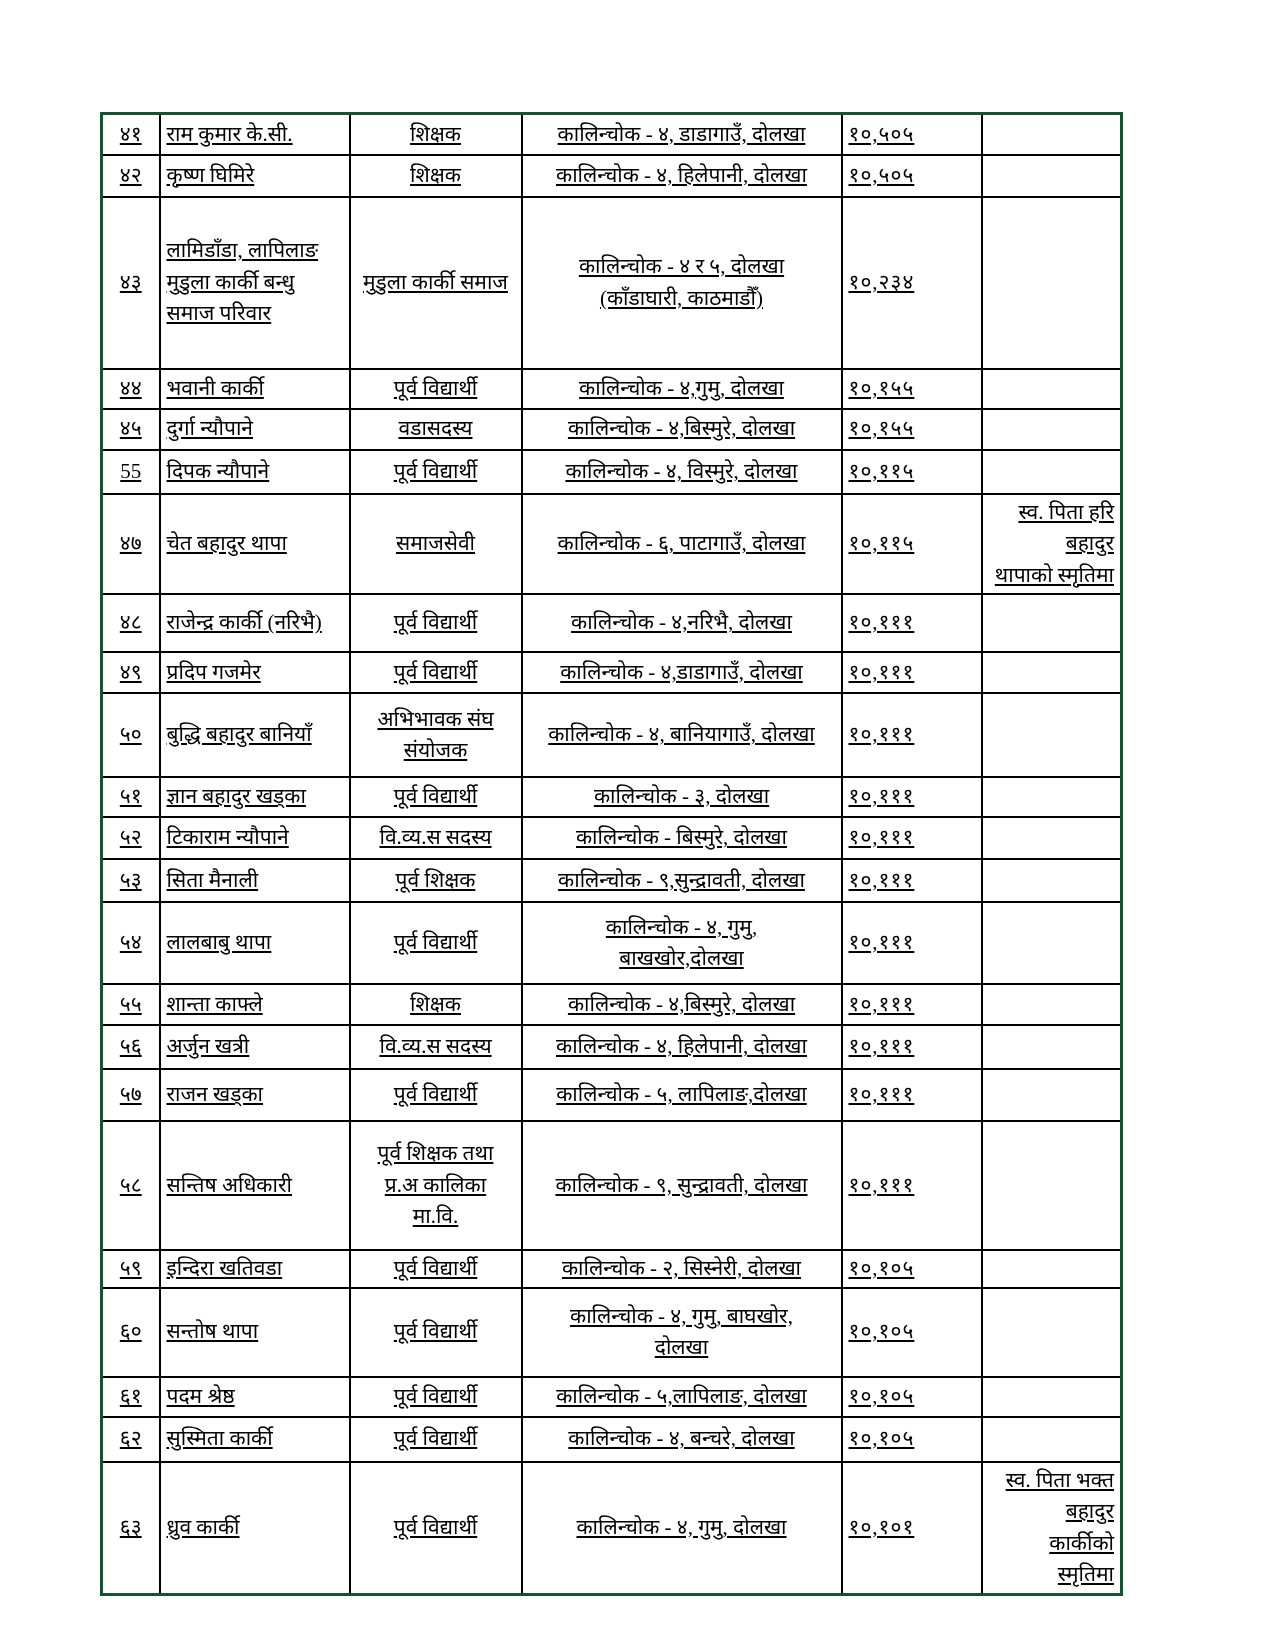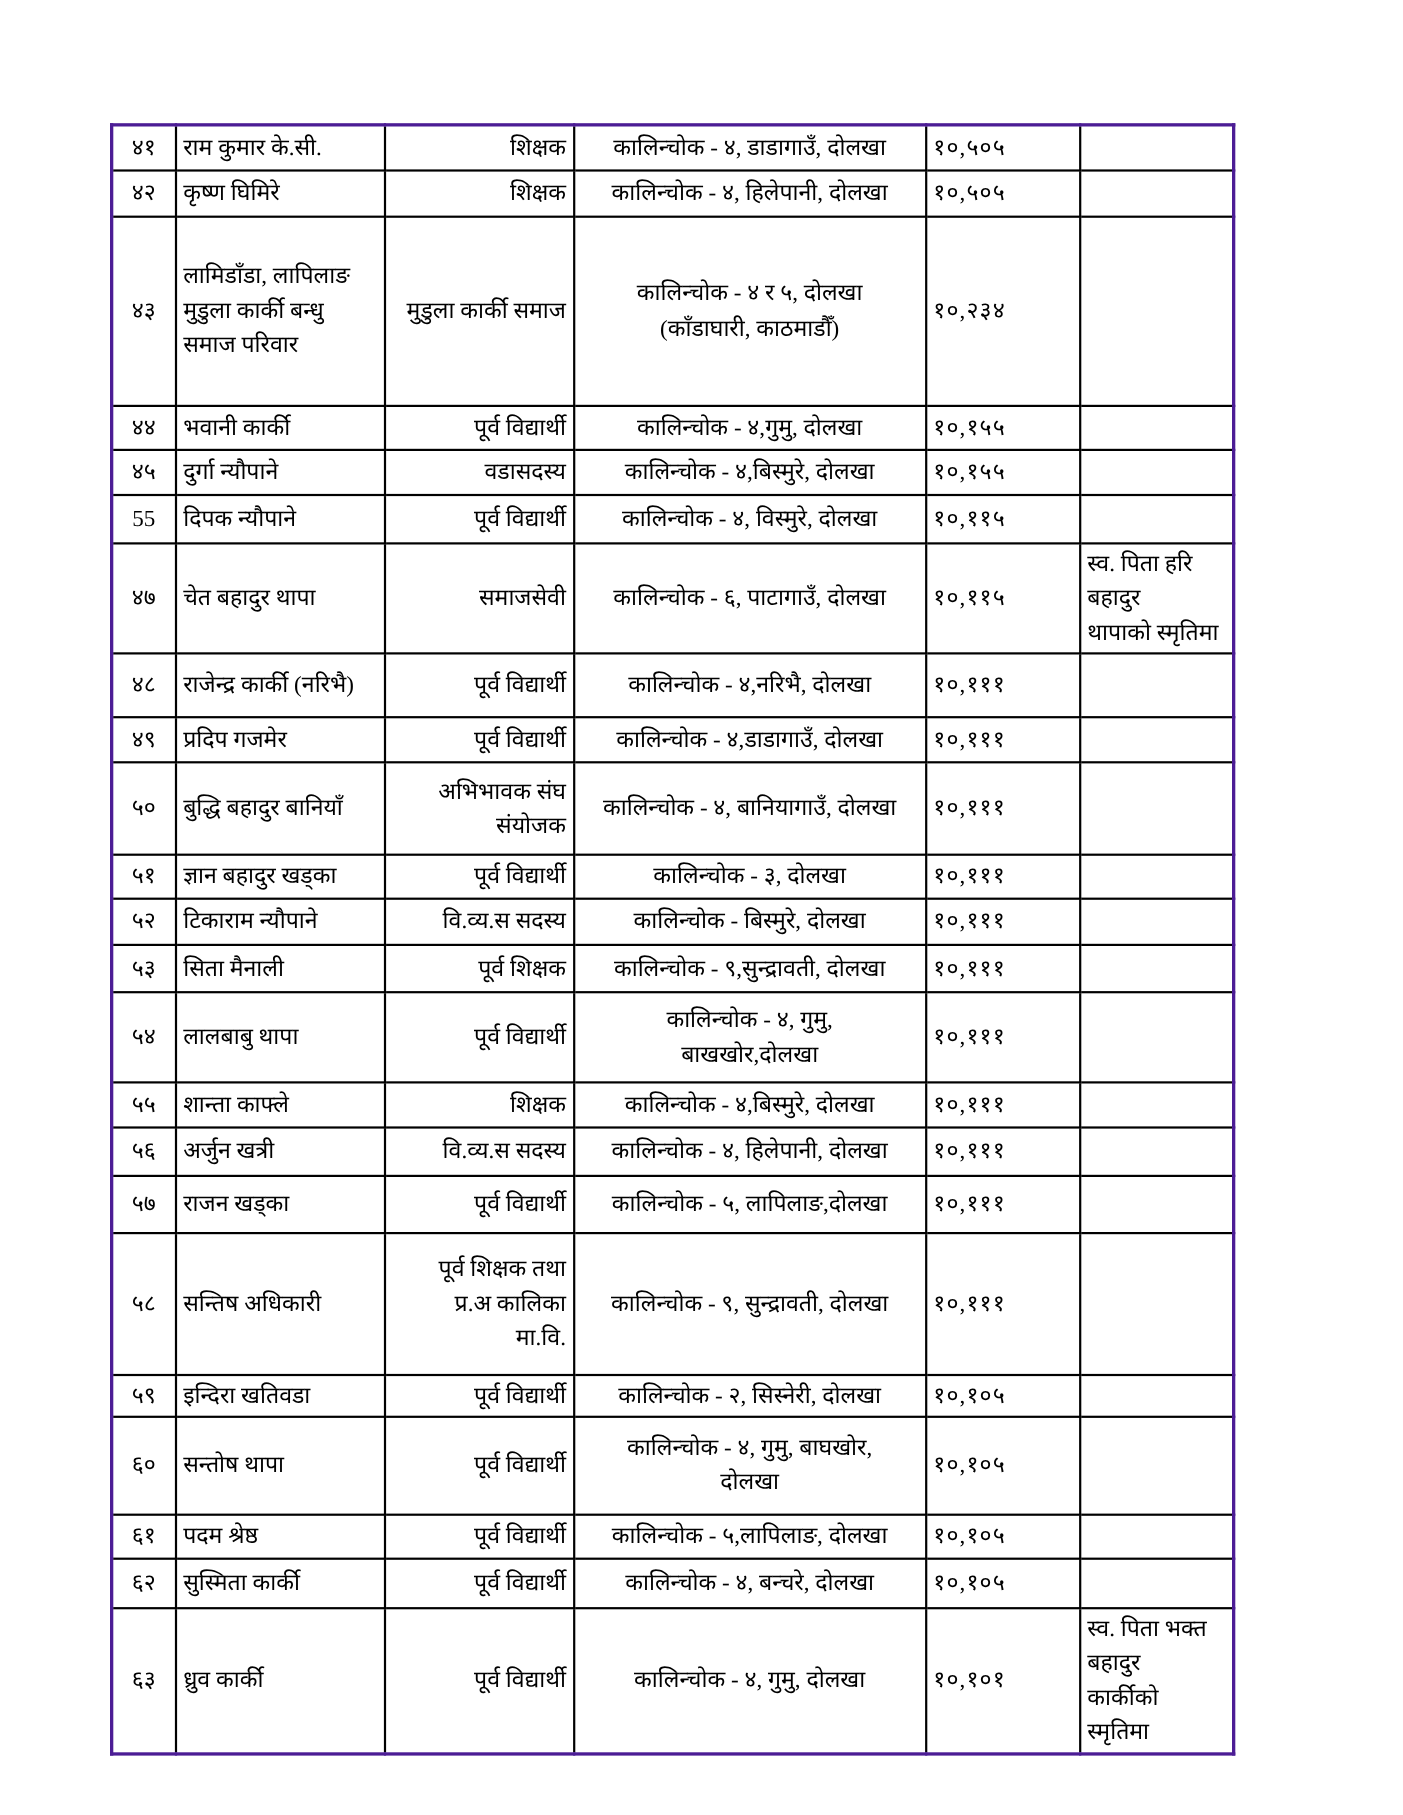--- a/index.html
+++ b/index.html
@@ -20,37 +20,38 @@
     background: #ffffff;
     overflow: hidden;
   }
   table.donors {
     position: absolute;
     left: 100px;
     top: 112px;
     width: 1020px;
     border-collapse: collapse;
     table-layout: fixed;
-    border: 3px solid #4c1d95;
+    border: 3px solid #14532d;
+    text-decoration: underline;
   }
   table.donors td {
     border: 2px solid #000000;
     padding: 2px 6px;
     font-size: 21px;
     line-height: 1.5;
     vertical-align: middle;
     white-space: pre-line;
     overflow: hidden;
   }
   .c-sn   { text-align: center; }
   .c-name { text-align: left; }
-  .c-desg { text-align: right; }
+  .c-desg { text-align: center; }
   .c-addr { text-align: center; }
   .c-amt  { text-align: left; letter-spacing: 1px; }
-  .c-rem  { text-align: left; font-size: 15px; line-height: 1.45; padding: 2px 4px; }
+  .c-rem  { text-align: right; font-size: 15px; line-height: 1.45; padding: 2px 4px; }
 </style>
 </head>
 <body>
 
 <div class="sheet">
   <table class="donors">
     <colgroup>
       <col style="width:58px">
       <col style="width:190px">
       <col style="width:172px">

